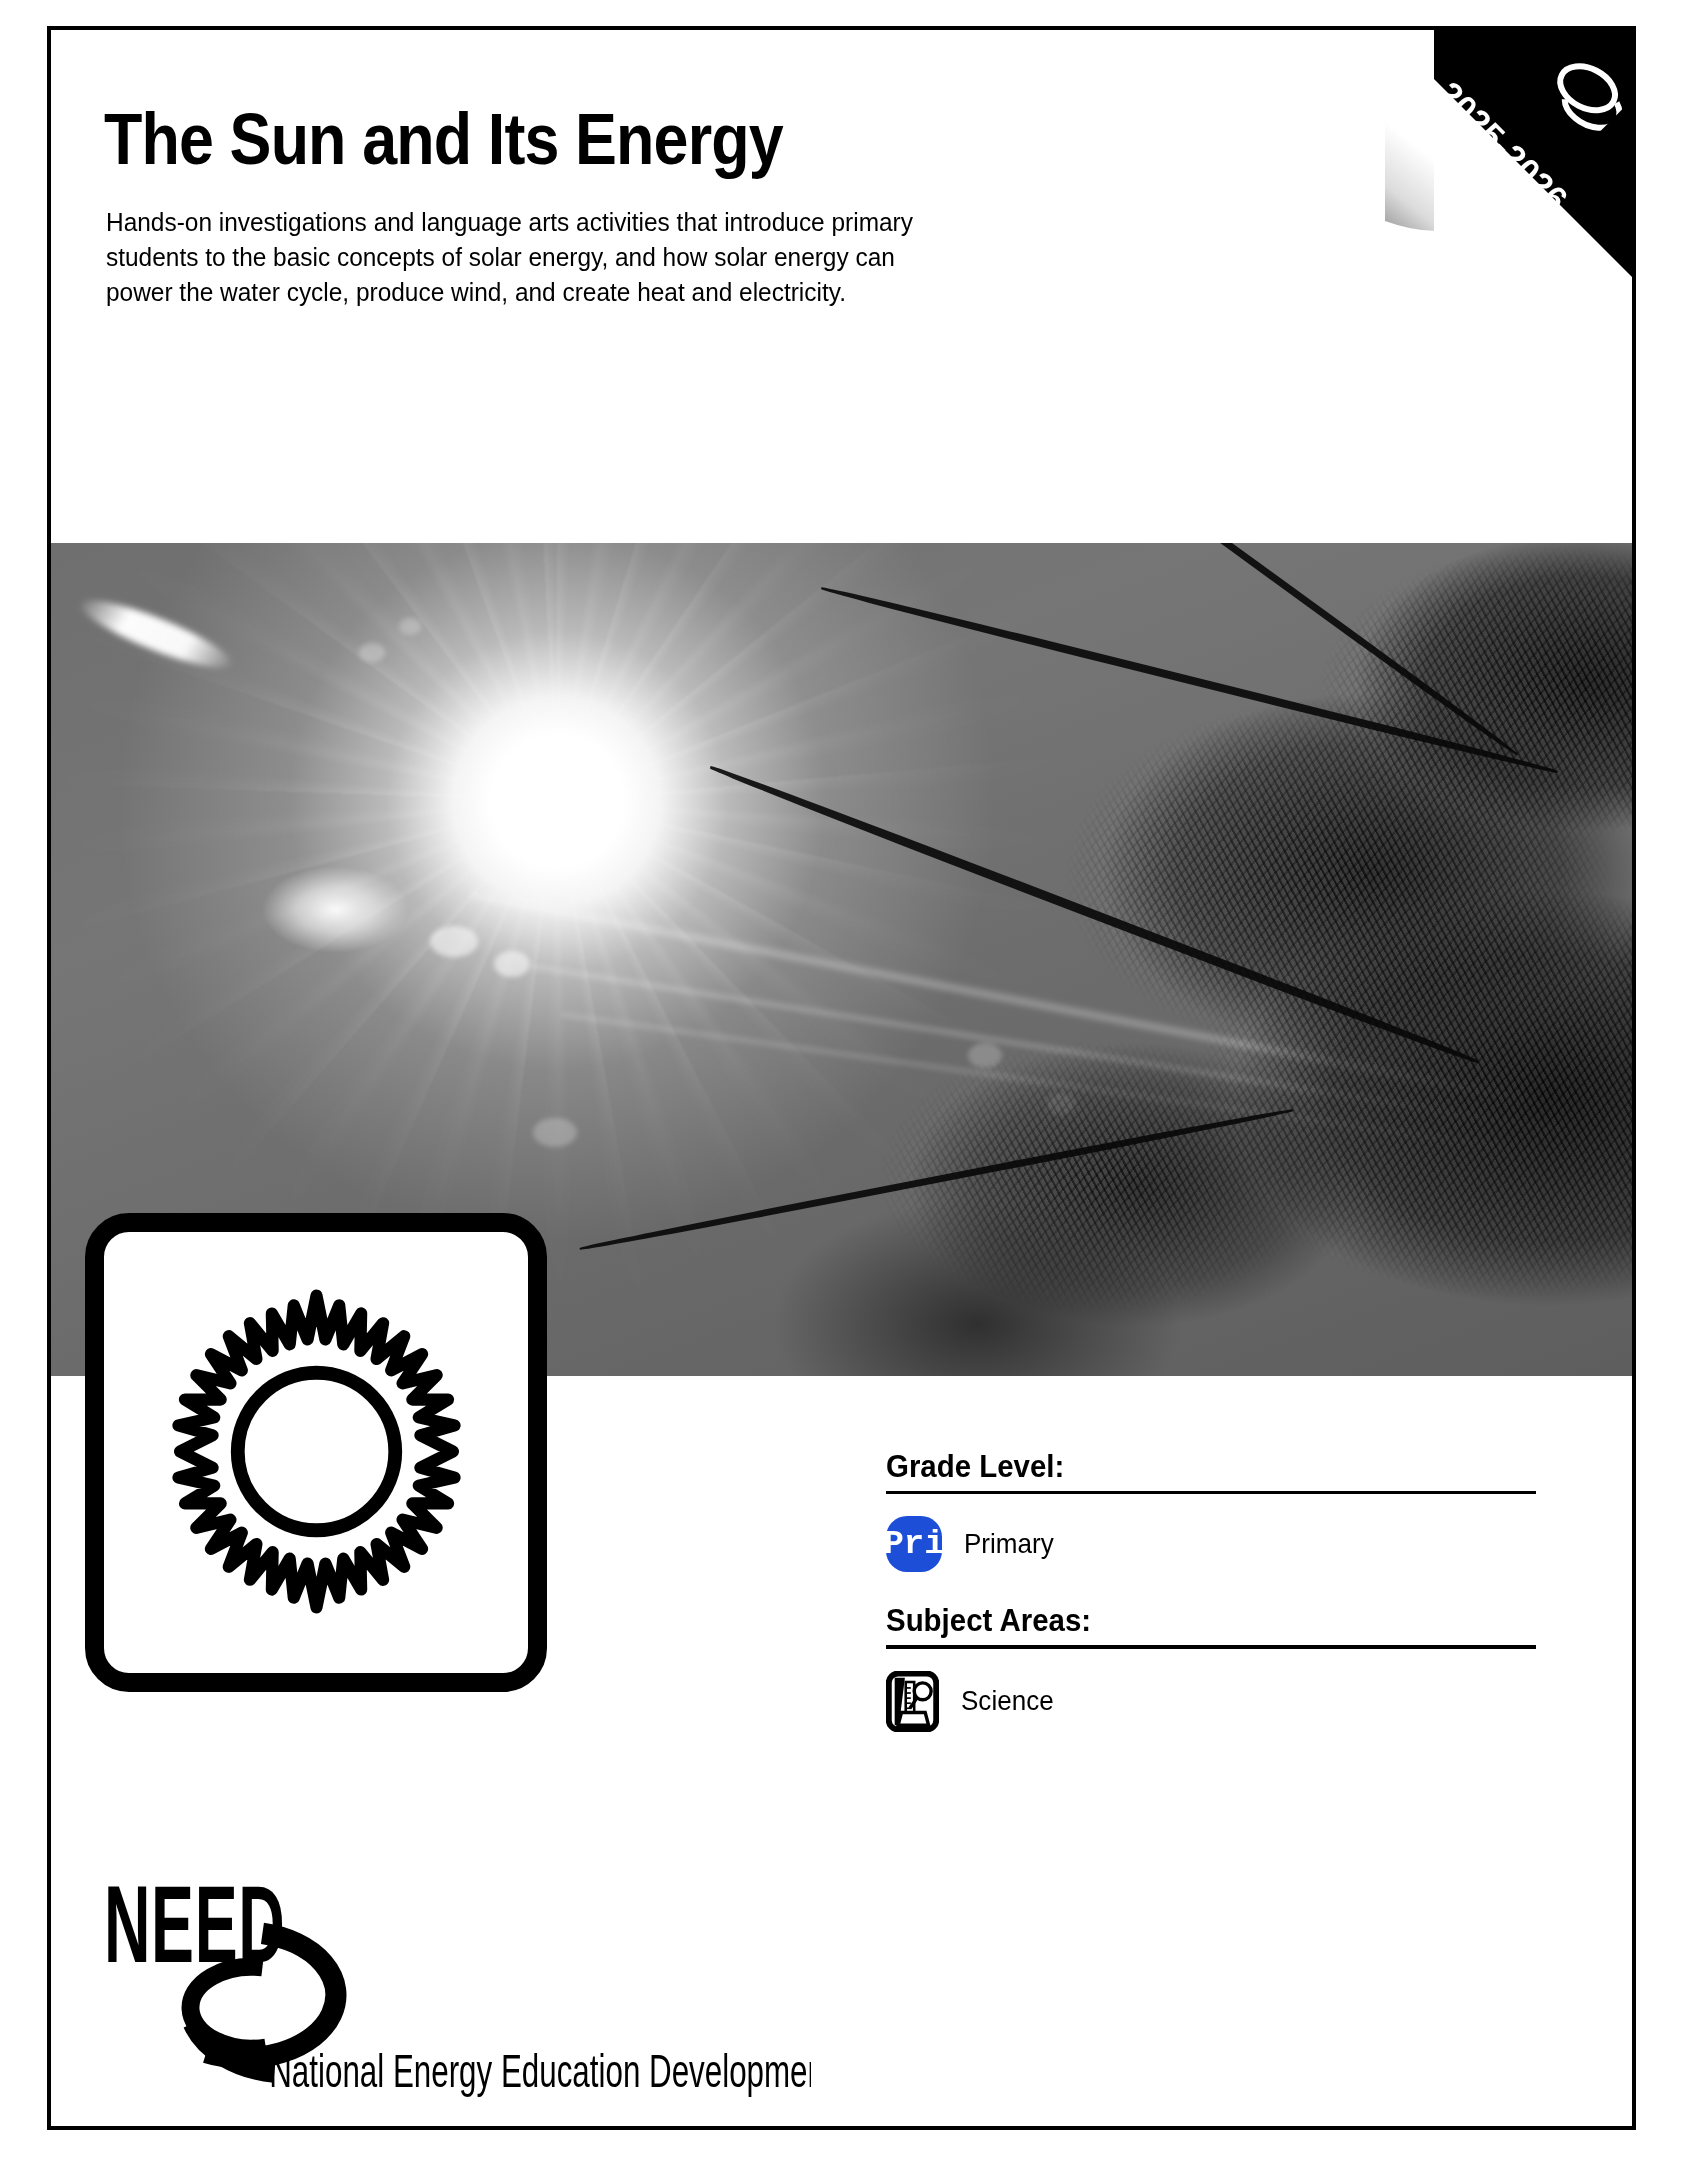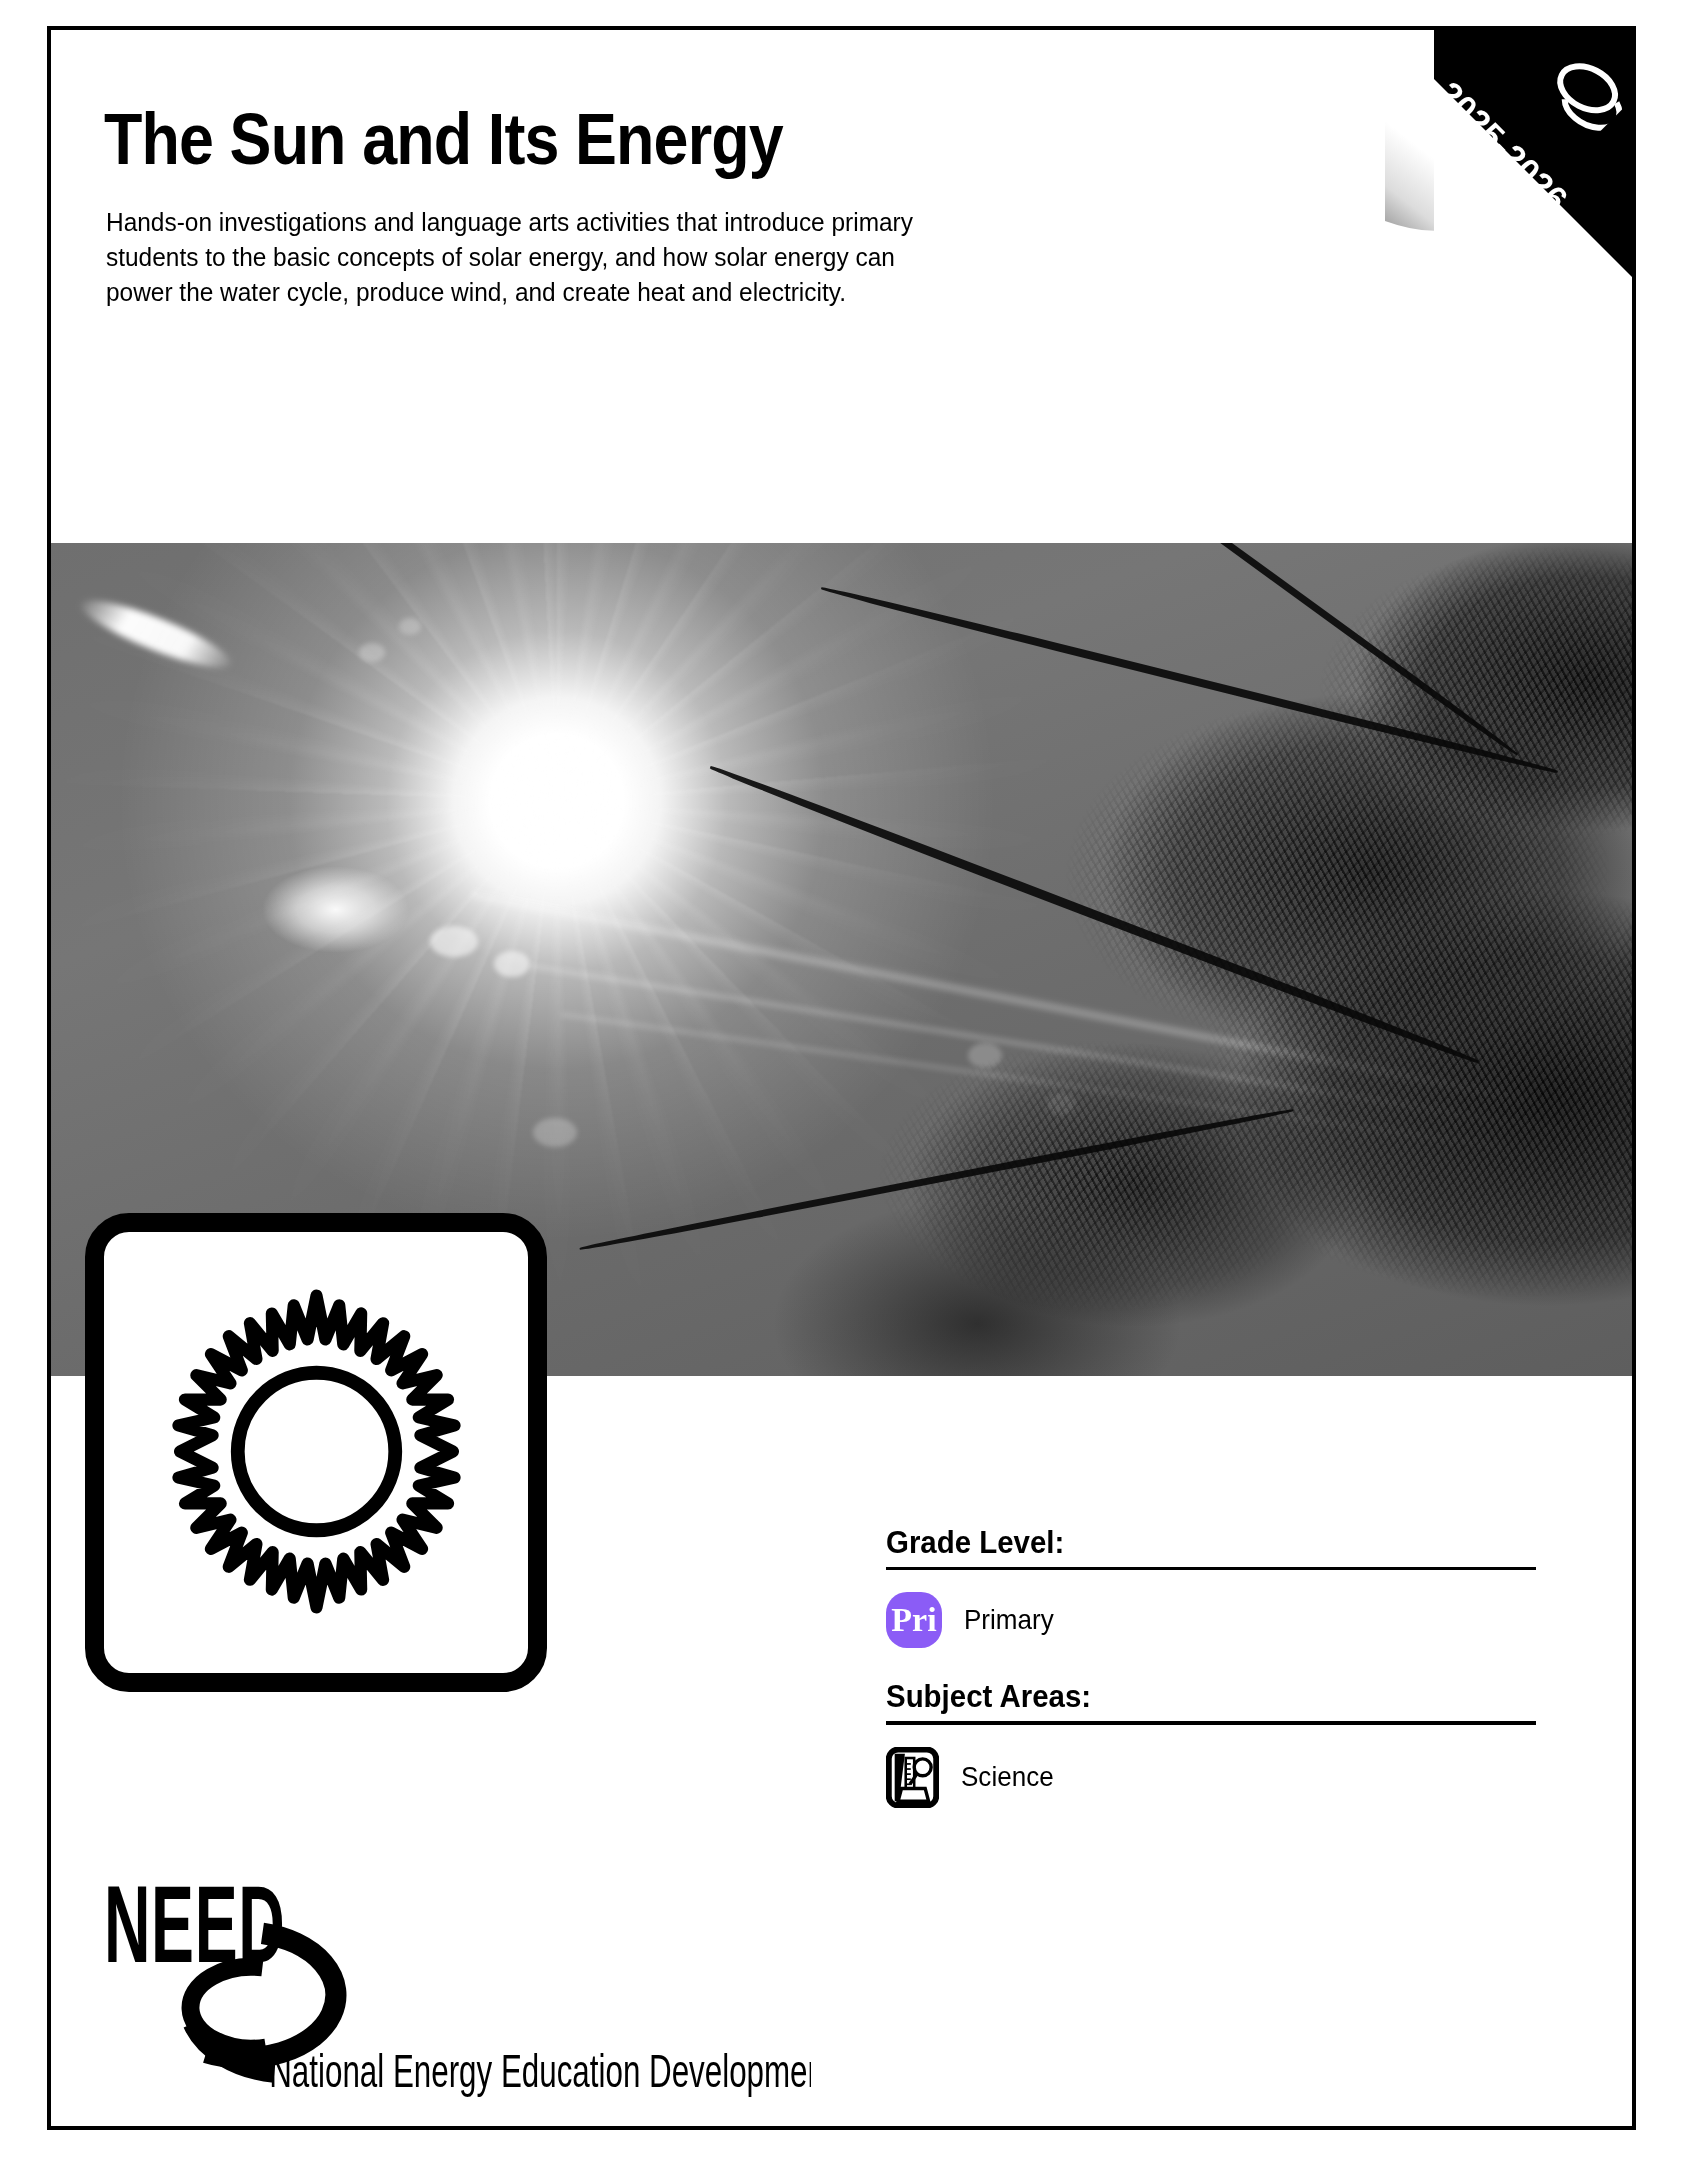--- a/index.html
+++ b/index.html
@@ -238,21 +238,21 @@
     box-sizing: border-box;
     display: flex;
     align-items: center;
     justify-content: center;
   }
 
   
   .meta {
     position: absolute;
     left: 886px;
-    top: 1524px;
+    top: 1448px;
     width: 673px;
   }
   .meta-heading {
     font-family: "Liberation Sans Narrow", "Liberation Sans", sans-serif;
     font-size: 32px;
     font-weight: bold;
     color: #000000;
     letter-spacing: 0px;
     transform: scaleX(0.92);
     transform-origin: left bottom;
@@ -264,27 +264,27 @@
     margin-top: 6px;
   }
   .meta-row {
     display: flex;
     align-items: center;
     margin-top: 22px;
   }
   .pill {
     width: 56px;
     height: 56px;
-    background: #8b5cf6;
+    background: #1d4ed8;
     border-radius: 21px;
     color: #ffffff;
     display: flex;
     align-items: center;
     justify-content: center;
-    font-family: Liberation Serif, serif;
+    font-family: Liberation Mono, monospace;
     font-size: 34px;
     font-weight: bold;
     line-height: 1;
     flex: none;
   }
   .meta-label {
     margin-left: 22px;
     font-family: "Liberation Sans", sans-serif;
     font-size: 28px;
     color: #000000;

